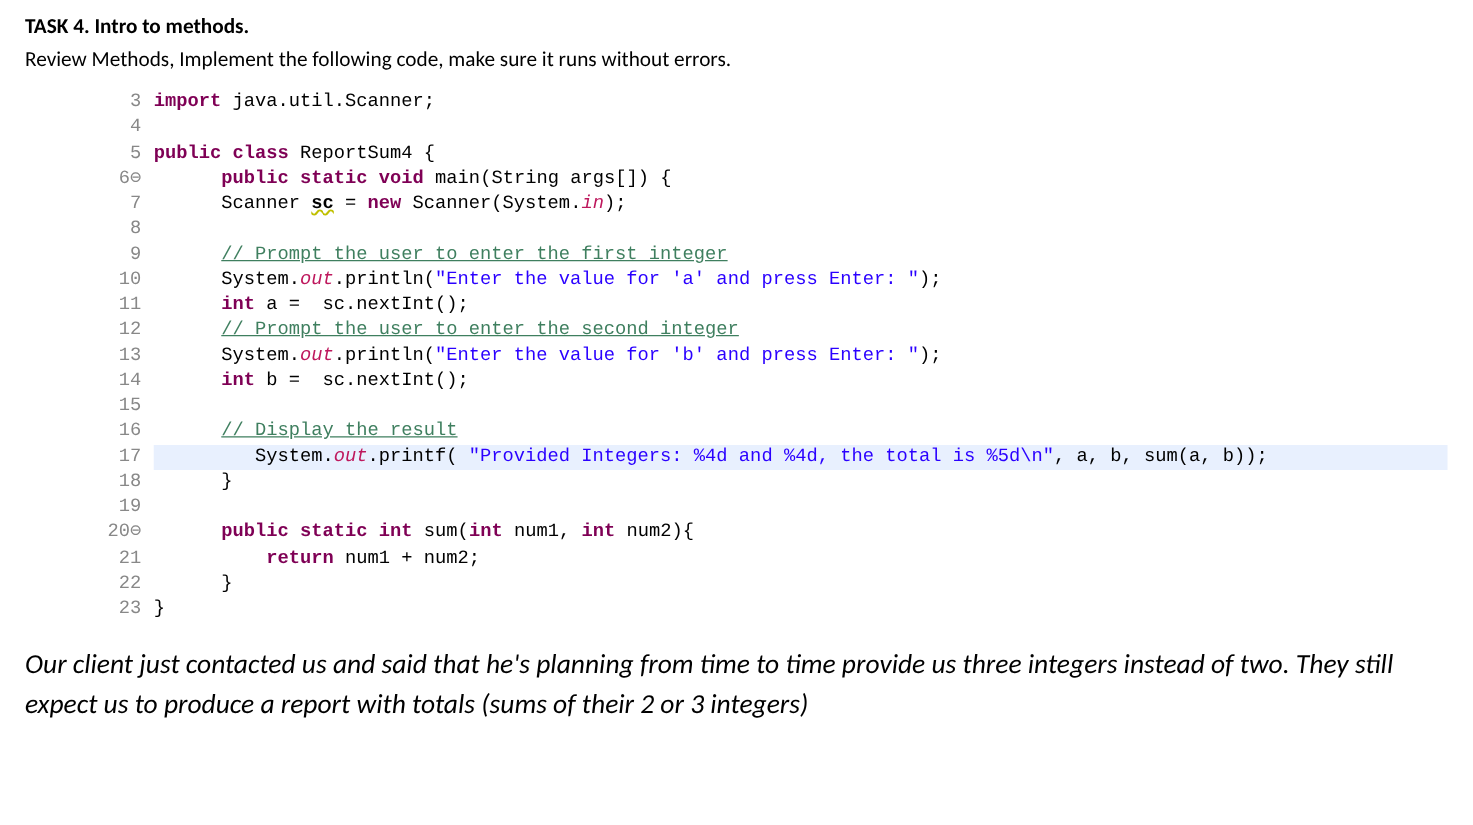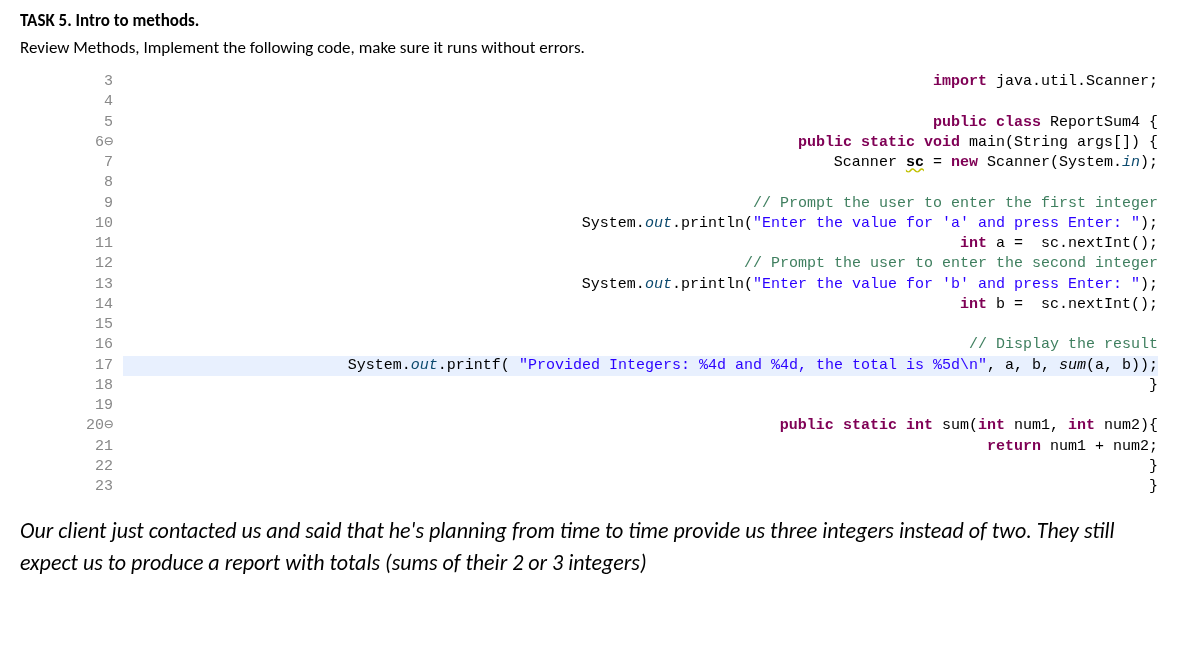--- a/index.html
+++ b/index.html
@@ -35,40 +35,39 @@
   .gutter {
     width: 38px;
     text-align: right;
     color: #888;
     padding-right: 10px;
     flex-shrink: 0;
     user-select: none;
   }
   .code {
     flex: 1;
-    text-align: right;
   }
   .hl {
     background: #e8f0fe;
     display: inline-block;
     width: 100%;
   }
   .kw  { color: #7f0055; font-weight: bold; }   
-  .cm  { color: #3f7f5f; }                       
+  .cm  { color: #3f7f5f; text-decoration: underline; }                       
   .str { color: #2a00ff; }                       
-  .sf  { color: #0c4a6e; font-style: italic; }                       
-  .mth { font-style: italic; }                   
+  .sf  { color: #be185d; font-style: italic; }                       
+  .mth { }                   
   .squiggle { text-decoration: underline wavy #c0c000; text-decoration-skip-ink: none; font-weight: bold;}
   .footer-note {
     font-style: italic;
     font-size: 22px;
     line-height: 1.45;
   }
 </style>
 </head>
 <body>
 
-<div class="task-title">TASK 5. Intro to methods.</div>
+<div class="task-title">TASK 4. Intro to methods.</div>
 <div class="task-desc">Review Methods, Implement the following code, make sure it runs without errors.</div>
 
 <div class="code-block" id="code-block"><div class="code-row"><div class="gutter">3</div><div class="code"><span class="kw">import</span> java.util.Scanner;</div></div><div class="code-row"><div class="gutter">4</div><div class="code">&nbsp;</div></div><div class="code-row"><div class="gutter">5</div><div class="code"><span class="kw">public</span> <span class="kw">class</span> ReportSum4 {</div></div><div class="code-row"><div class="gutter">6⊖</div><div class="code">      <span class="kw">public</span> <span class="kw">static</span> <span class="kw">void</span> main(String args[]) {</div></div><div class="code-row"><div class="gutter">7</div><div class="code">      Scanner <span class="squiggle">sc</span> = <span class="kw">new</span> Scanner(System.<span class="sf">in</span>);</div></div><div class="code-row"><div class="gutter">8</div><div class="code">&nbsp;</div></div><div class="code-row"><div class="gutter">9</div><div class="code">      <span class="cm">// Prompt the user to enter the first integer</span></div></div><div class="code-row"><div class="gutter">10</div><div class="code">      System.<span class="sf">out</span>.println(<span class="str">"Enter the value for 'a' and press Enter: "</span>);</div></div><div class="code-row"><div class="gutter">11</div><div class="code">      <span class="kw">int</span> a =  sc.nextInt();</div></div><div class="code-row"><div class="gutter">12</div><div class="code">      <span class="cm">// Prompt the user to enter the second integer</span></div></div><div class="code-row"><div class="gutter">13</div><div class="code">      System.<span class="sf">out</span>.println(<span class="str">"Enter the value for 'b' and press Enter: "</span>);</div></div><div class="code-row"><div class="gutter">14</div><div class="code">      <span class="kw">int</span> b =  sc.nextInt();</div></div><div class="code-row"><div class="gutter">15</div><div class="code">&nbsp;</div></div><div class="code-row"><div class="gutter">16</div><div class="code">      <span class="cm">// Display the result</span></div></div><div class="code-row"><div class="gutter">17</div><div class="code hl">         System.<span class="sf">out</span>.printf( <span class="str">"Provided Integers: %4d and %4d, the total is %5d\n"</span>, a, b, <span class="mth">sum</span>(a, b));</div></div><div class="code-row"><div class="gutter">18</div><div class="code">      }</div></div><div class="code-row"><div class="gutter">19</div><div class="code">&nbsp;</div></div><div class="code-row"><div class="gutter">20⊖</div><div class="code">      <span class="kw">public</span> <span class="kw">static</span> <span class="kw">int</span> sum(<span class="kw">int</span> num1, <span class="kw">int</span> num2){</div></div><div class="code-row"><div class="gutter">21</div><div class="code">          <span class="kw">return</span> num1 + num2;</div></div><div class="code-row"><div class="gutter">22</div><div class="code">      }</div></div><div class="code-row"><div class="gutter">23</div><div class="code">}</div></div></div>
 
 <div class="footer-note">Our client just contacted us and said that he's planning from time to time provide us three integers instead of two. They still expect us to produce a report with totals (sums of their 2 or 3 integers)</div>
 
 </body></html>

